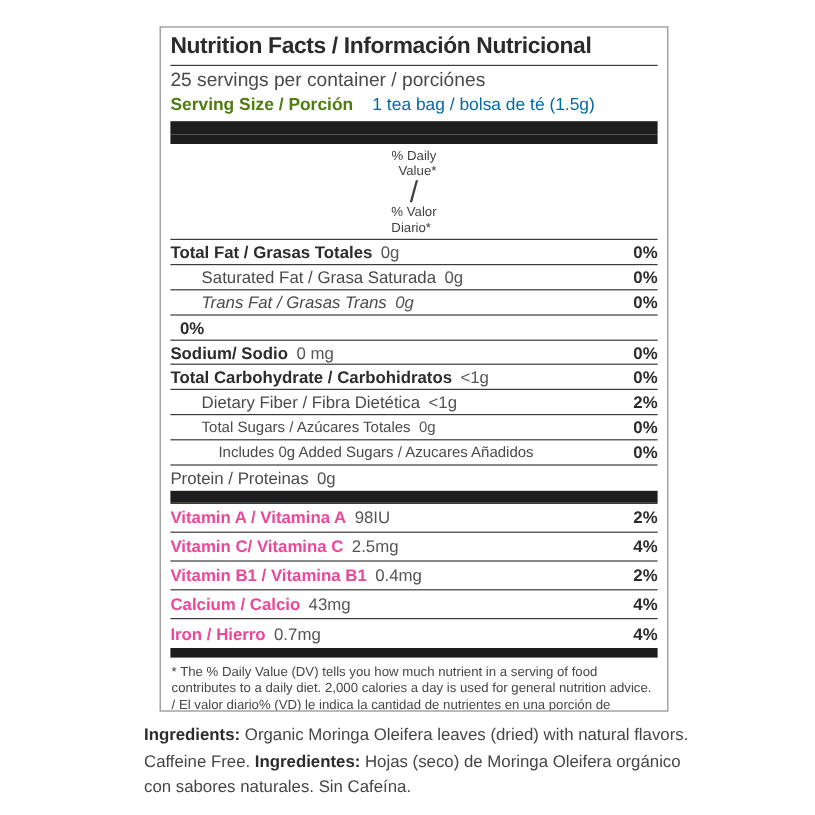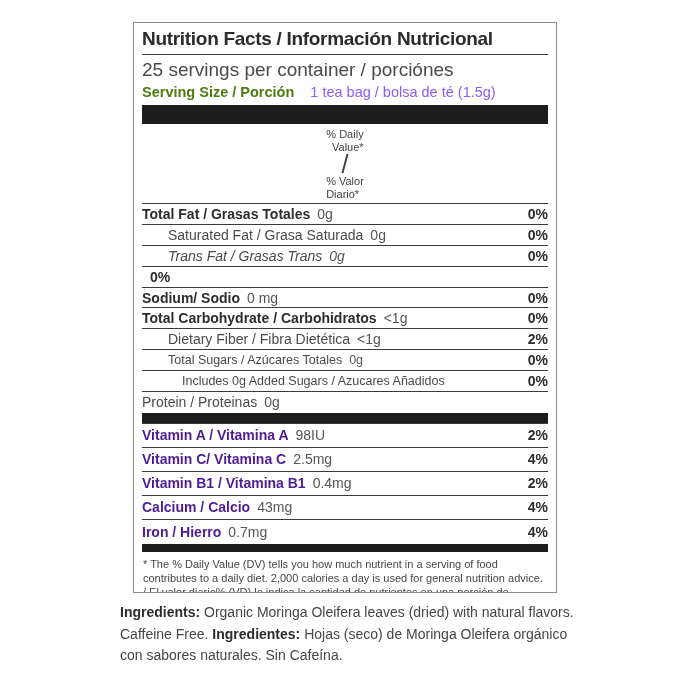--- a/index.html
+++ b/index.html
@@ -11,25 +11,25 @@
   .label-box {
     position: absolute; left: 133px; top: 22px; width: 424px; height: 571px;
     border: 1.5px solid #8c8c8c; background: #fff; padding: 0 8px; overflow: hidden;
   }
 
   .title {
     font-size: 19px; font-weight: 700; letter-spacing: -0.3px; color: #2b2b2b;
     padding: 5px 0 4px 0; border-bottom: 1.5px solid #3a3a3a; white-space: nowrap;
   }
 
-  .servings { font-size: 19px; color: #4a4a4a; padding: 4px 0 1px 0; }
+  .servings { font-size: 16px; color: #4a4a4a; padding: 4px 0 1px 0; }
 
   .serving-size { display: flex; align-items: baseline; font-size: 14.5px; padding: 2px 0 5px 0; }
   .serving-size .lbl { font-weight: 700; color: #4d7c0f; margin-right: 16px; }
-  .serving-size .val { color: #8b5cf6; }
+  .serving-size .val { color: #0369a1; }
 
   .bar { background: #1d1d1d; width: 100%; }
   .bar.thick  { height: 11px; }
   .bar.medium { height: 8px; }
   .bar.thick2 { height: 10px; }
 
   .calories-block { display: flex; justify-content: space-between; align-items: center; padding: 4px 0 2px 0; }
   .calories-left .aps { font-size: 12.5px; font-weight: 600; color: #333; padding-bottom: 3px; }
   .calories-left .cal { font-size: 19.5px; font-weight: 700; letter-spacing: -0.2px; color: #2b2b2b; }
   .calories-value { font-size: 47px; font-weight: 700; line-height: 0.85; color: #222; padding-right: 22px; }
@@ -50,21 +50,21 @@
   .nrow .nm .n { color: #4a4a4a; }
   .nrow.b .nm .n { font-weight: 700; color: #2c2c2c; }
   .nrow.i .nm { font-style: italic; }
   .nrow.sm { font-size: 12.5px; }
   .nrow .amt { margin-left: 7px; color: #555; font-weight: 400; }
   .nrow .pct { font-weight: 700; color: #2c2c2c; font-size: 14px; white-space: nowrap; padding-left: 8px; }
   .ind1 { padding-left: 26px; }
   .ind2 { padding-left: 40px; }
 
   .vrows .nrow { height: 24px; }
-  .vrows .nrow .nm .n { font-weight: 700; color: #4c1d95; text-align: right; }
+  .vrows .nrow .nm .n { font-weight: 700; color: #ec4899; text-align: right; }
   .vrows .nrow:last-child { border-bottom: none; }
 
   .footnote { font-size: 11px; line-height: 14px; color: #464646; padding: 5px 1px 0 1px; }
 
   .ingredients {
     position: absolute; left: 120px; top: 602px; width: 458px;
     font-size: 14px; line-height: 21.5px; color: #454545;
   }
   .ingredients .seg-b { font-weight: 700; color: #2c2c2c; }
 </style>

